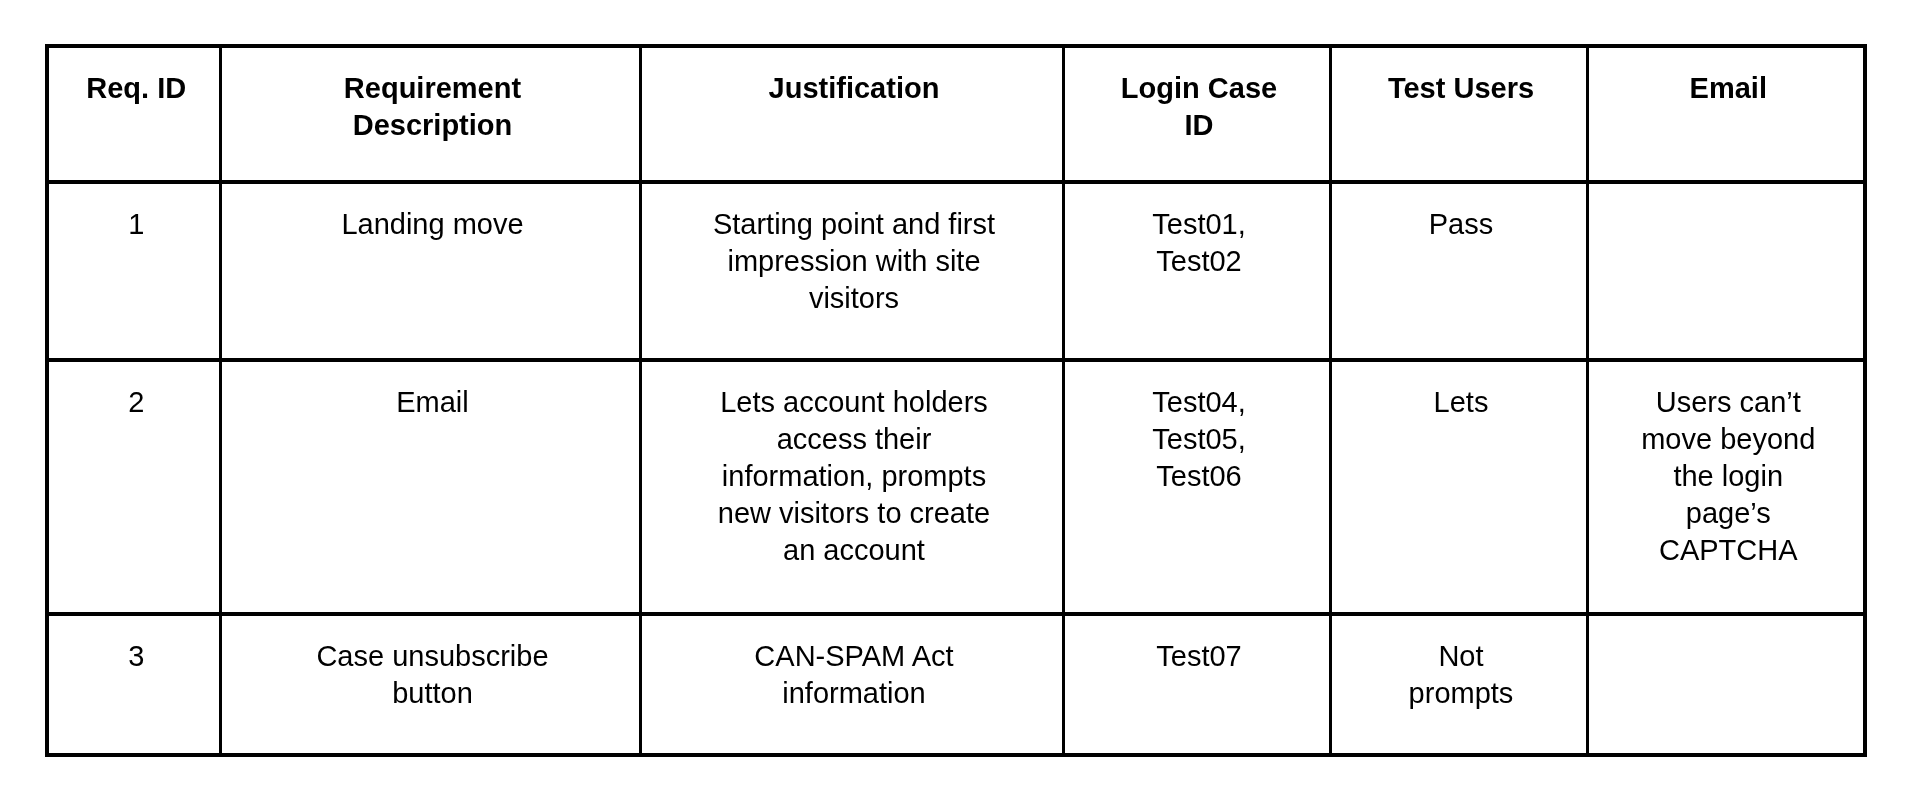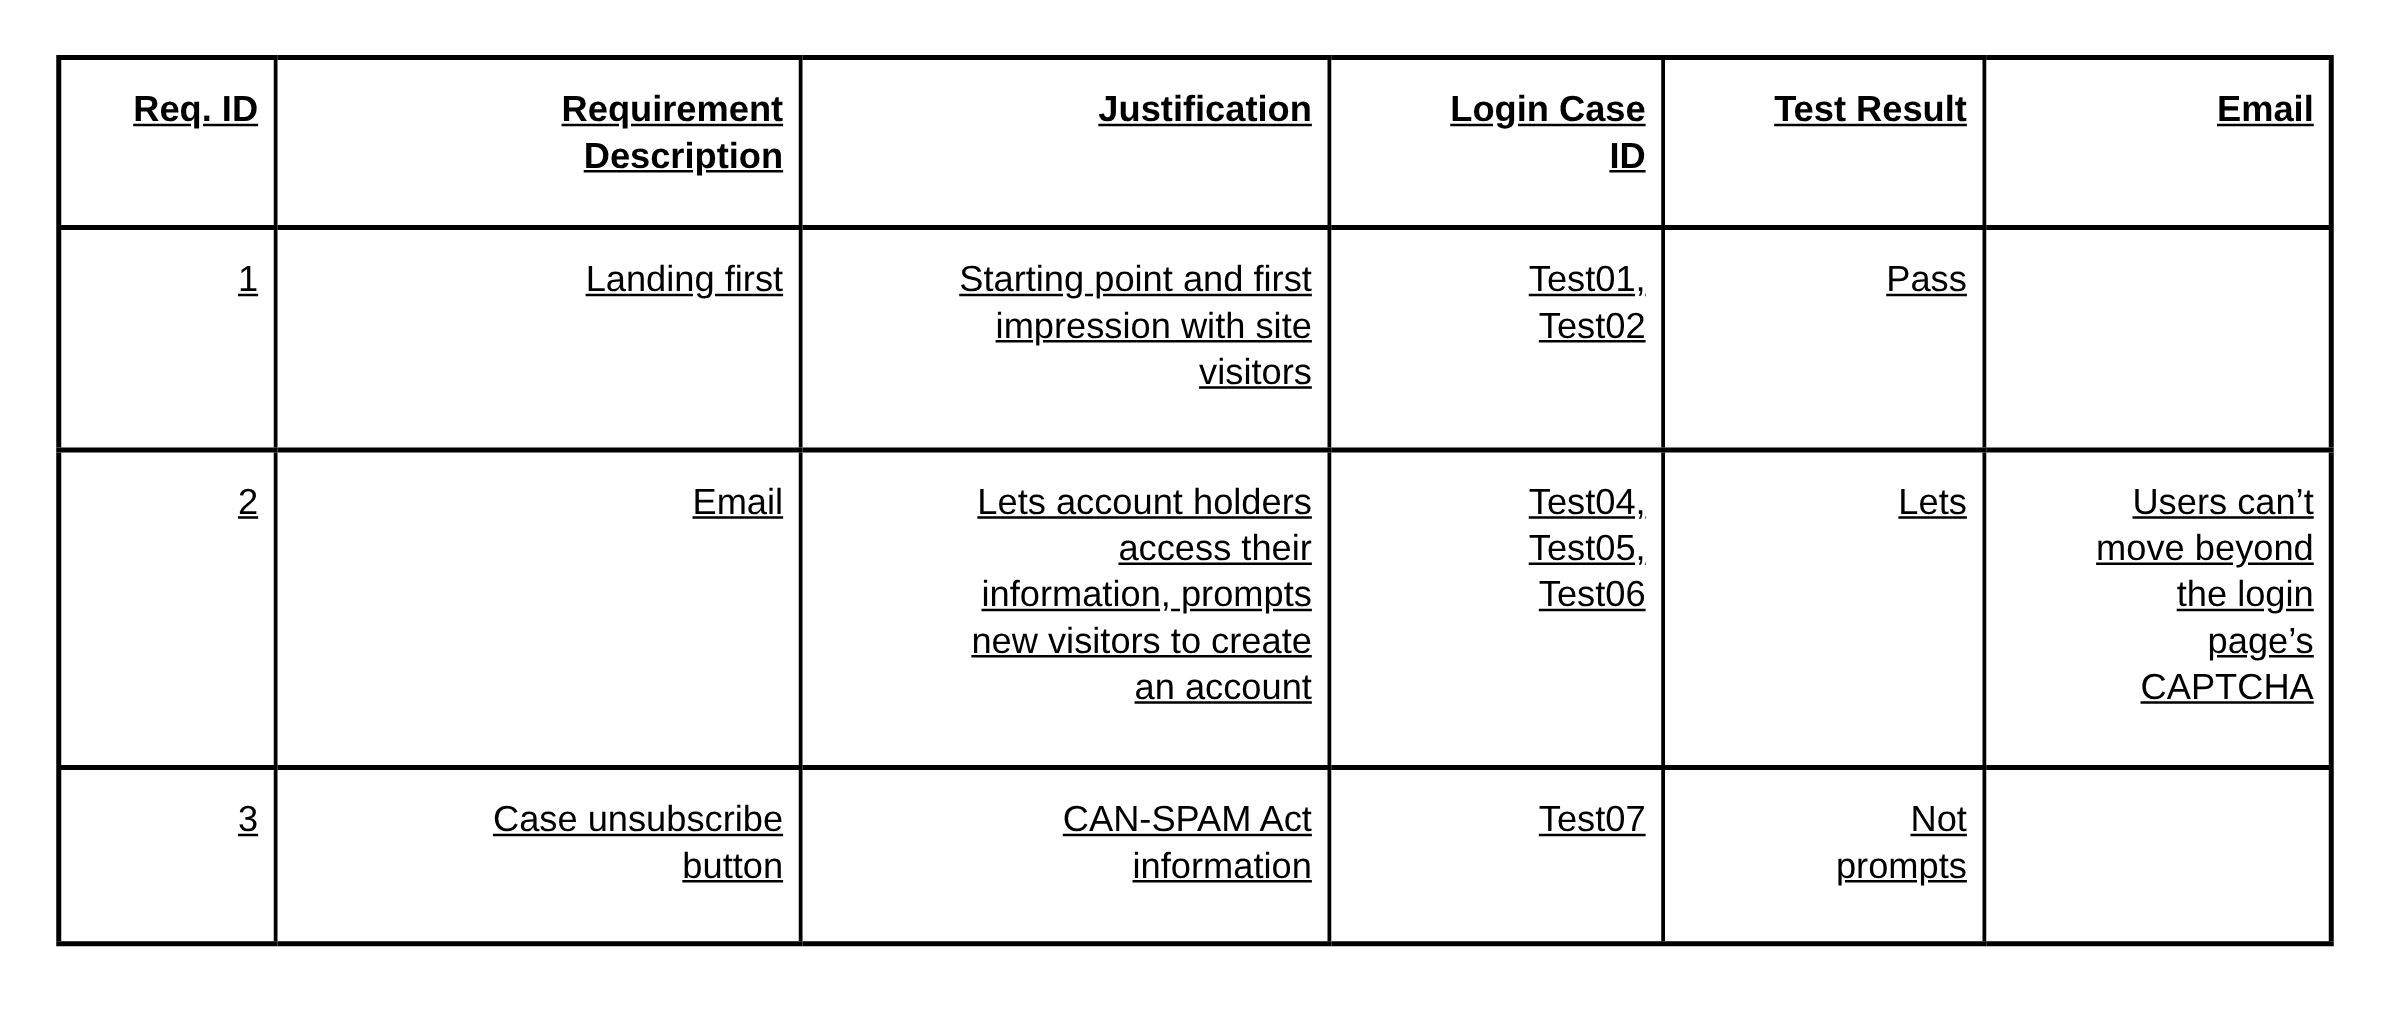--- a/index.html
+++ b/index.html
@@ -23,28 +23,27 @@
     border-collapse: collapse;
     table-layout: fixed;
     width: 1818px;
     border: 4px solid #000000;
   }
   .req-table th, .req-table td {
     border: 3px solid #000000;
     border-top-width: 4px;
     border-bottom-width: 4px;
     vertical-align: top;
-    text-align: right;
+    text-align: center;
     padding: 22px 12px 12px 17px;
     font-size: 29px;
     line-height: 37px;
     white-space: pre-line;
     overflow: hidden;
     color: #000000;
-    text-decoration: underline;
   }
   .req-table th {
     font-weight: bold;
   }
   .req-table td {
     font-weight: normal;
   }
   tr.header-row { height: 136px; }
   tr.row-1 { height: 178px; }
   tr.row-2 { height: 254px; }
@@ -64,26 +63,26 @@
       <col style="width:278px">
     </colgroup>
     <tbody>
       <tr class="header-row">
         <th>Req. ID</th>
         <th>Requirement
 Description</th>
         <th>Justification</th>
         <th>Login Case
 ID</th>
-        <th>Test Result</th>
+        <th>Test Users</th>
         <th>Email</th>
       </tr>
       <tr class="row-1">
         <td>1</td>
-        <td>Landing first</td>
+        <td>Landing move</td>
         <td>Starting point and first
 impression with site
 visitors</td>
         <td>Test01,
 Test02</td>
         <td>Pass</td>
         <td></td>
       </tr>
       <tr class="row-2">
         <td>2</td>

